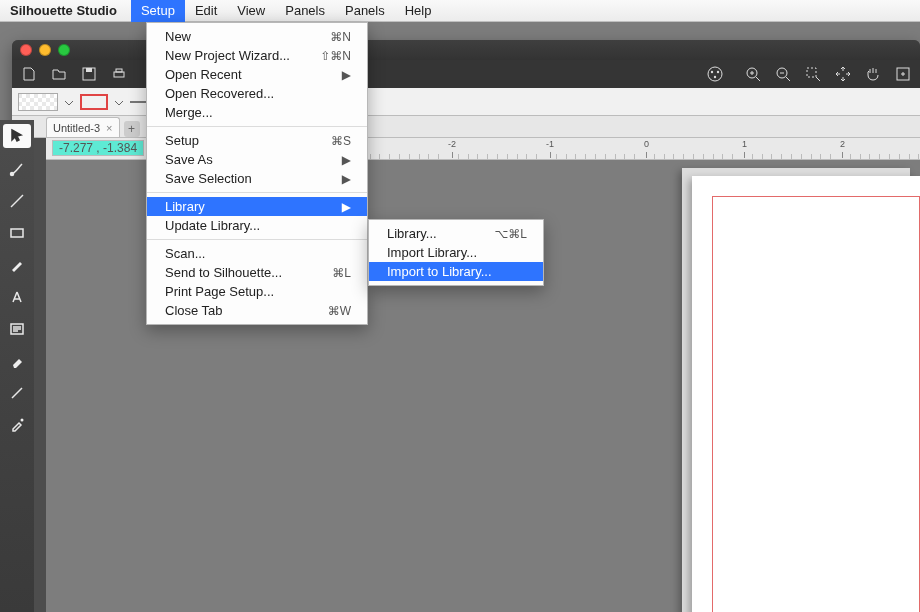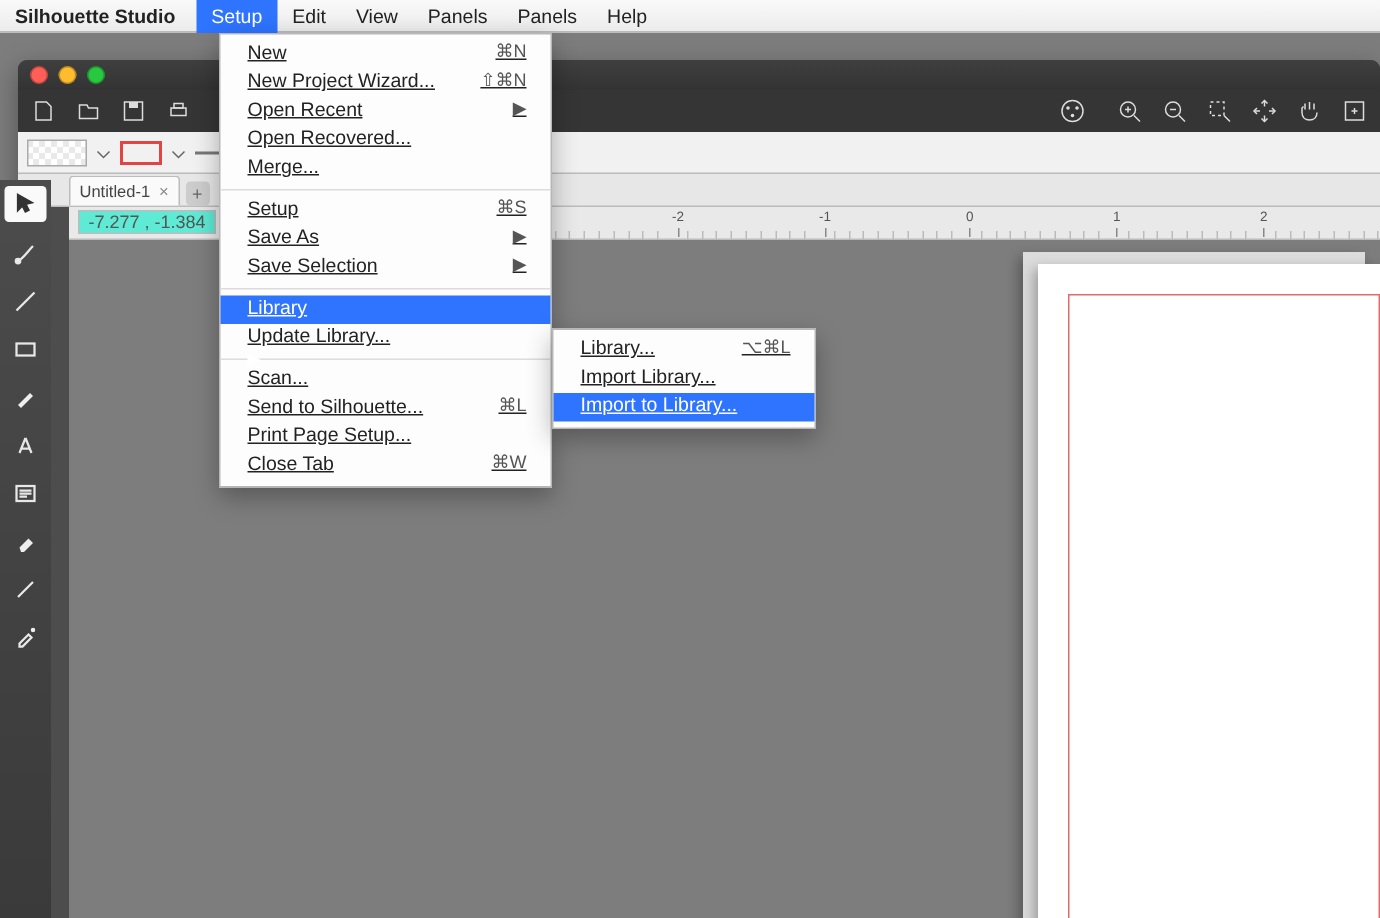--- a/index.html
+++ b/index.html
@@ -49,22 +49,22 @@
 
   
   .tool-palette { position:absolute; top:120px; left:0; width:34px; background: linear-gradient(#4c4c4c,#3a3a3a); bottom:0; display:flex; flex-direction:column; align-items:center; padding-top:4px; gap:10px;}
   .tool { width:24px; height:22px; display:flex; align-items:center; justify-content:center; color:#eee; }
   .tool.sel { background:#fafafa; color:#333; border-radius:3px; width:28px; height:24px;}
   .tool svg { stroke:#e8e8e8; fill:none; stroke-width:1.5;}
   .tool.sel svg { stroke:#333; fill:#333;}
 
   
   .dropdown { position:absolute; background:#fdfdfd; border:1px solid #b7b7b7; box-shadow:0 6px 16px rgba(0,0,0,.3); font-size:13px; color:#222; }
-  .dd-row { height:19px; display:flex; align-items:flex-start; padding:0 16px 0 18px; justify-content:space-between; gap:20px; white-space:nowrap;text-decoration:underline;}
-  .dd-row.hl { background:#2e74ff; color:#fff;flex-direction:column;}
+  .dd-row { height:19px; display:flex; align-items:center; padding:0 16px 0 18px; justify-content:space-between; gap:20px; white-space:nowrap;}
+  .dd-row.hl { background:#2e74ff; color:#fff;}
   .dd-row .rt { color:#555; font-size:12px;}
   .dd-row.hl .rt { color:#fff;}
   .dd-sep { height:1px; background:#dcdcdc; margin:4px 0;}
   .arrow-r { font-size:10px; }
 
   .file-menu { top:22px; left:146px; width:222px; padding:4px 0;}
   .sub-menu { top:219px; left:368px; width:176px; padding:4px 0;}
 
   svg { display:block; }
 </style>
@@ -178,21 +178,21 @@
           <path d="M1 3l4 4 4-4" stroke="#666" fill="none"></path>
         </svg>
       </span>
     <span class="lineweight">
         <span class="hr-line"></span>
       </span>
   </div>
 
   <div class="tabstrip">
     <div class="tab">
-      <span>Untitled-1</span>
+      <span>Untitled-3</span>
       <span class="x">×</span>
     </div>
     <div class="tab-add">+</div>
   </div>
 
   <div class="workspace">
     <div class="ruler-h" id="ruler-h">
         <div class="tick" style="left: 108px;">
           <span class="lab">-5</span>
           <span class="t"></span>

